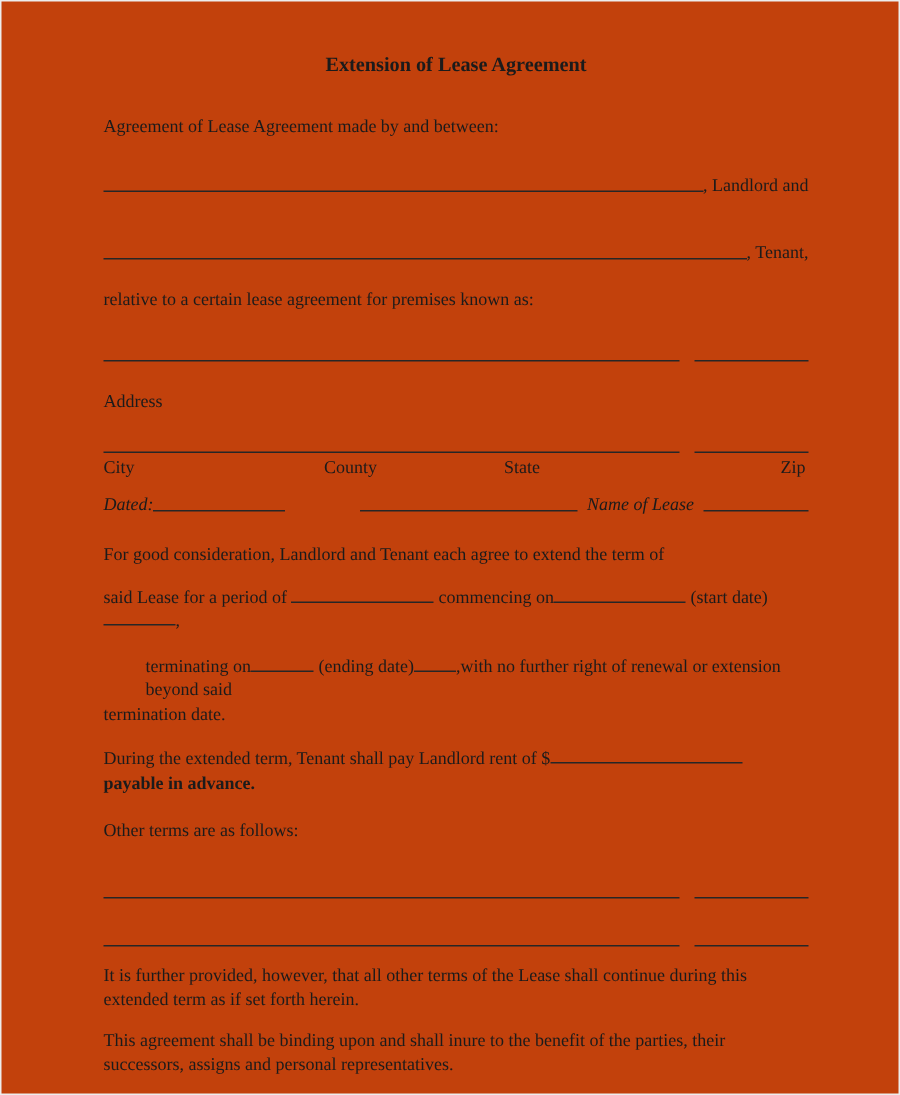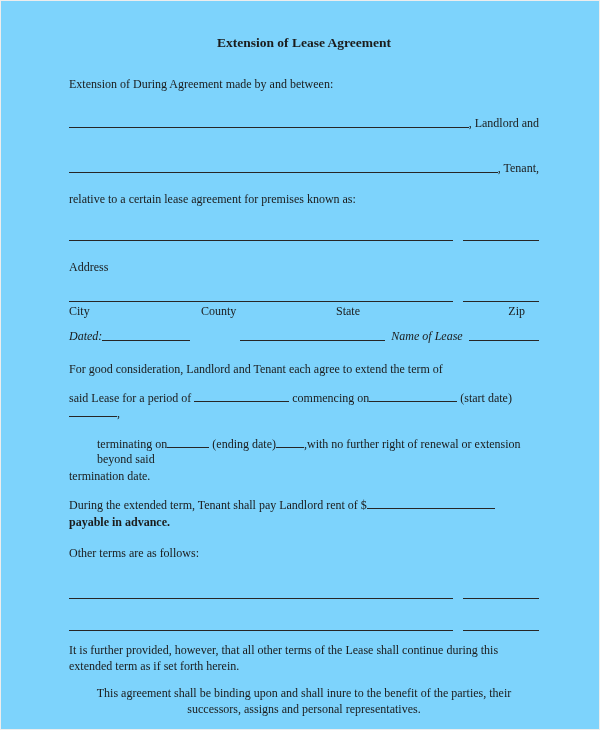--- a/index.html
+++ b/index.html
@@ -1,20 +1,20 @@
 <!DOCTYPE html>
 <html><head>
 <meta charset="utf-8">
 <style>
   html,body { margin:0; padding:0; background:#ffffff; }
   .page {
     position:relative;
     width:600px; height:730px;
     box-sizing:border-box;
-    background:#7dd3fc;
+    background:#c2410c;
     border:1px solid #ededed;
     padding:30px 60px 0 68px;
     font-family:"Liberation Serif", serif;
     font-size:12px;
     color:#1b1b1b;
     overflow:hidden;
   }
   .title { text-align:center; font-weight:bold; font-size:13.5px; margin:4px 0 0 0; }
   .para { margin-top:0; }
   
@@ -23,40 +23,40 @@
   .fill-row .suffix { white-space:pre; }
   
   .ib { display:inline-block; border-bottom:1px solid #262626; height:0.8em; }
   
   .rule { display:flex; gap:10px; height:12px; }
   .rule .seg1 { width:384px; border-bottom:1px solid #262626; }
   .rule .seg2 { flex:1; border-bottom:1px solid #262626; }
   
   .city-row { position:relative; height:15px; }
   .city-row .c-city   { position:absolute; left:0; }
-  .city-row .c-county { position:absolute; left:132px; }
+  .city-row .c-county { position:absolute; left:147px; }
   .city-row .c-state  { position:absolute; left:267px; }
-  .city-row .c-zip    { position:absolute; right:14px; }
+  .city-row .c-zip    { position:absolute; right:2px; }
   
   .dated-row { display:flex; align-items:stretch;font-style:italic; }
   .dated-row .txt { white-space:pre; }
   .dated-row .bl { border-bottom:1px solid #262626; margin-bottom:3px; }
   .dated-row .gap { width:50px; }
   .dated-row .grow { flex:1; border-bottom:1px solid #262626; margin-bottom:3px; }
   .nol { margin:0 6px; }
   .wrap { line-height:1.3; }
 </style>
 </head>
 <body>
 
 <div class="page">
 
   <div class="title">Extension of Lease Agreement</div>
 
-  <div class="para" style="margin-top:26px;">Extension of During Agreement made by and between:</div>
+  <div class="para" style="margin-top:26px;">Agreement of Lease Agreement made by and between:</div>
 
   <div class="fill-row" style="margin-top:24px;">
     <span class="line"></span>
       <span class="suffix">, Landlord and</span>
   </div>
 
   <div class="fill-row" style="margin-top:30px;text-align:right;">
     <span class="line"></span>
       <span class="suffix">, Tenant,</span>
   </div>
@@ -114,20 +114,20 @@
     <span class="seg1"></span>
       <span class="seg2"></span>
   </div>
   <div class="rule" style="margin-top:20px;">
     <span class="seg1"></span>
       <span class="seg2"></span>
   </div>
 
   <div class="para wrap" style="margin-top:12px;">It is further provided, however, that all other terms of the Lease shall continue during this extended term as if set forth herein.</div>
 
-  <div class="para wrap" style="margin-top:12px;text-align:center;">This agreement shall be binding upon and shall inure to the benefit of the parties, their successors, assigns and personal representatives.</div>
+  <div class="para wrap" style="margin-top:12px;">This agreement shall be binding upon and shall inure to the benefit of the parties, their successors, assigns and personal representatives.</div>
 
   <div class="para" style="margin-top:22px;">
     <span>Signed this date:</span>
     <span class="ib" style="width:150px;"></span>
   </div>
 
 </div>
 
 </body></html>

